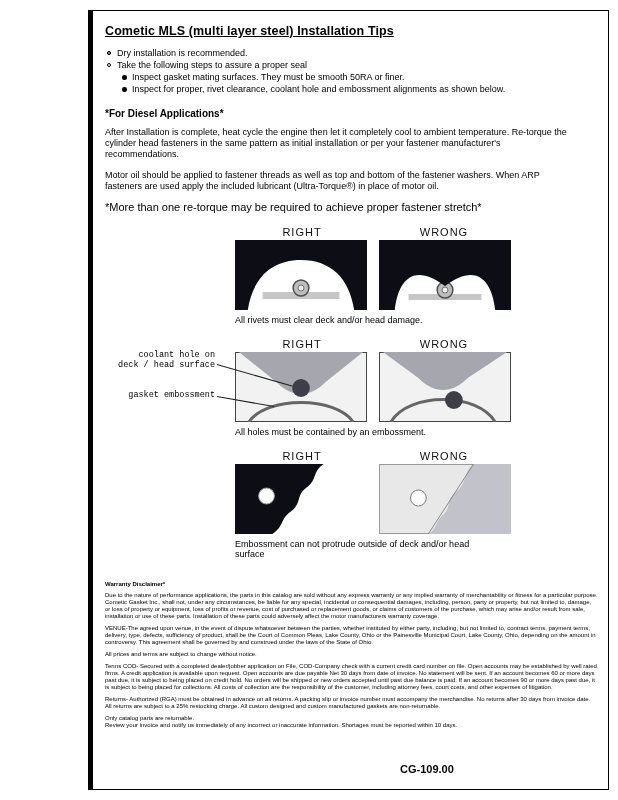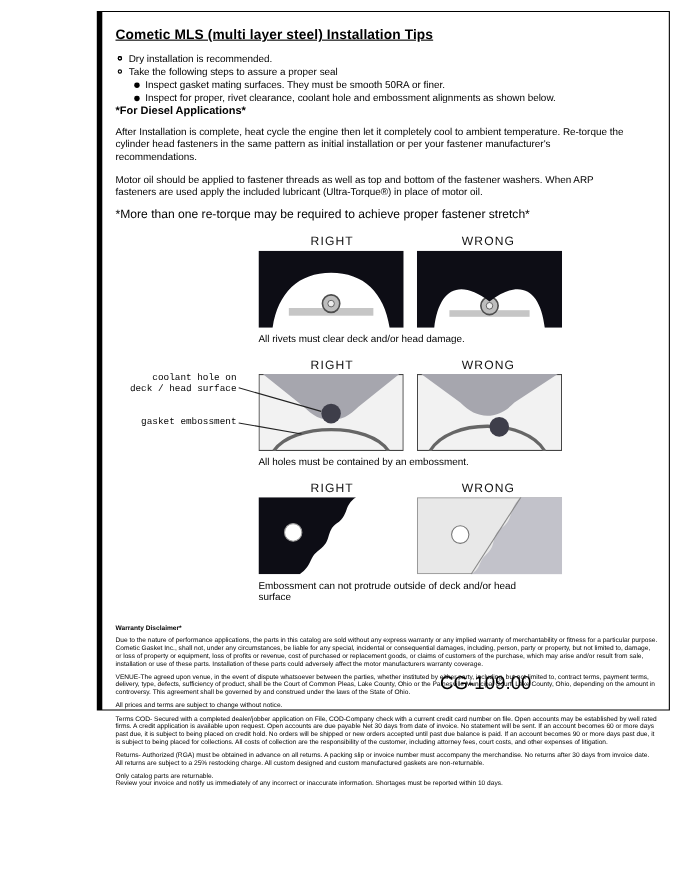--- a/index.html
+++ b/index.html
@@ -1,32 +1,32 @@
 <!DOCTYPE html>
 <html><head>
 <meta charset="utf-8">
 <style>
   * { margin:0; padding:0; box-sizing:border-box; }
   html,body { width:618px; height:800px; background:#ffffff; color:#000;
     font-family:"Liberation Sans", sans-serif; }
-  .page { position:absolute; left:88px; top:10px; width:521px; height:636px;
+  .page { position:absolute; left:88px; top:10px; width:521px; height:780px;
     border:1px solid #000; border-left:5px solid #000; background:#fff; }
   .content { padding:13px 12px 0 12px; }
 
   .doc-title { font-size:12.5px; font-weight:bold; text-decoration:underline;
     margin-bottom:9px; letter-spacing:0.1px; }
 
   .tip { font-size:9px; line-height:12px; padding-left:12px; position:relative; }
   .tip .marker { position:absolute; left:2px; top:3.5px; width:4px; height:4px;
     border:1px solid #000; border-radius:50%; }
   .subtip { font-size:9px; line-height:12px; padding-left:27px; position:relative; }
   .subtip .marker { position:absolute; left:17px; top:4px; width:4.5px; height:4.5px;
     background:#000; border-radius:50%; }
 
-  .diesel-heading { font-size:10px; font-weight:bold; margin:1px 0 8px 0; }
+  .diesel-heading { font-size:10px; font-weight:bold; margin:13px 0 8px 0; }
   .para { font-size:9px; line-height:11px; margin-bottom:10px; max-width:470px; }
   .note { font-size:11px; line-height:11px; margin:0 0 13px 0; }
 
   .diagrams { position:relative; margin-left:130px; width:276px; }
   .dg-labels { display:flex; gap:8px; margin-bottom:2px; }
   .dg-label { width:134px; text-align:center; font-size:11px; letter-spacing:1px; color:#111; }
   .dg-row { display:flex; gap:12px; position:relative;font-family:Liberation Mono, monospace; }
   .dg-img { width:134px; height:70px; }
   .dg-img svg { width:100%; height:100%; display:block; }
   .dg-caption { font-size:9px; line-height:10px; margin:5px 0 13px 0; }
@@ -38,21 +38,21 @@
   .callout-emboss  { left:-120px; top:38px; }
   .cline { position:absolute; height:1px; background:#222; transform-origin:left center; }
   .cline-1 { left:-18px; top:12px; width:78px; transform:rotate(16deg); }
   .cline-2 { left:-18px; top:44px; width:58px; transform:rotate(10deg); }
 
   .warranty { margin-top:22px; width:493px; }
   .w-head { font-size:6px; font-weight:bold; margin-bottom:5px; }
   .w-para { font-size:6px; line-height:7px; margin-bottom:5px; }
   .w-para.tight { margin-bottom:0; }
 
-  .footer { position:absolute; left:307px; bottom:14px; font-size:17px; }
+  .footer { position:absolute; left:307px; bottom:14px; font-size:11px;font-weight:bold; }
 </style>
 </head>
 <body>
 
 <div class="page">
   <div class="content">
 
     <div class="doc-title">Cometic MLS (multi layer steel) Installation Tips</div>
 
     <div class="tip">

